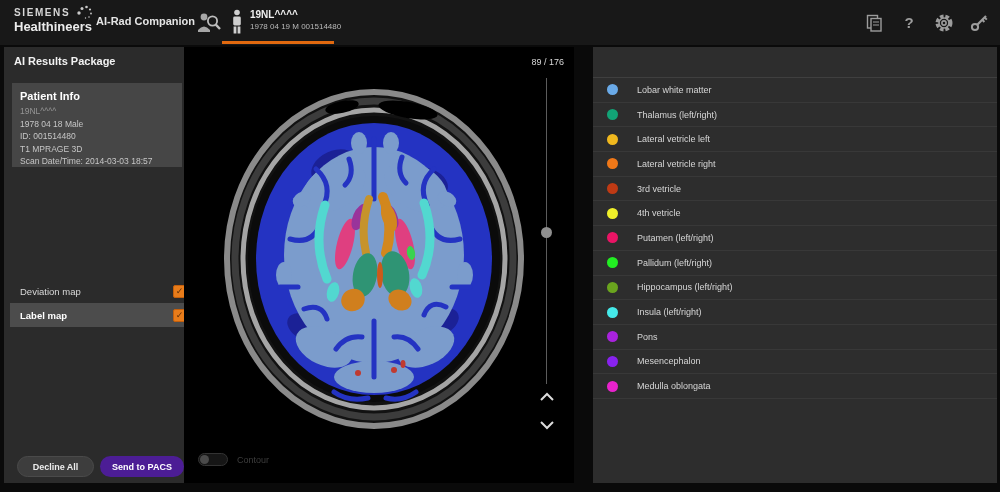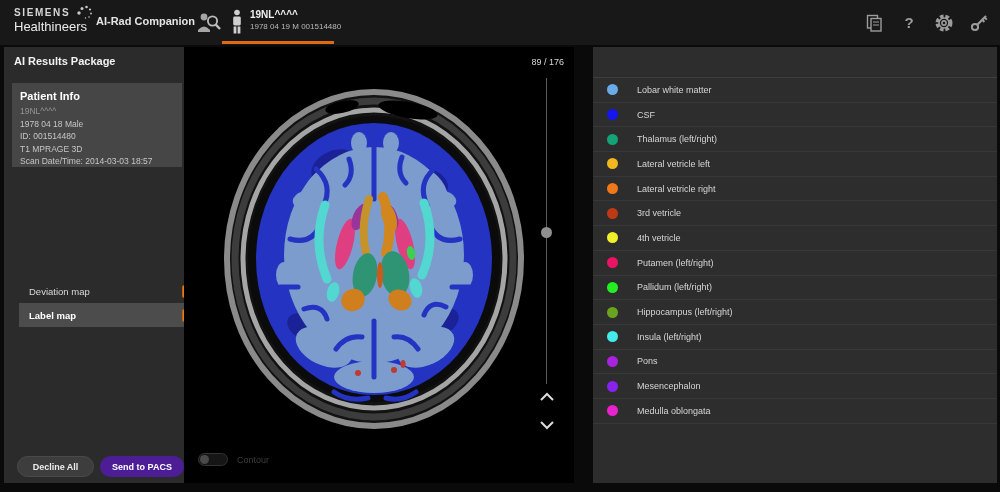--- a/index.html
+++ b/index.html
@@ -4,21 +4,21 @@
 <style>
   * { margin:0; padding:0; box-sizing:border-box; }
   html,body { background:#000; }
   body { font-family:"Liberation Sans","DejaVu Sans",sans-serif; }
   .app { position:relative; width:1000px; height:492px; background:#0a0a0a; overflow:hidden; }
 
   
   .topbar { position:absolute; left:0; top:0; width:1000px; height:45px; background:#181818; }
   .brand { position:absolute; left:14px; top:7px; color:#e2e2e2; }
   .brand .l1 { font-size:10px; font-weight:bold; letter-spacing:1.6px; color:#d6d6d6; }
-  .brand .l2 { font-size:13px; color:#ececec; margin-top:1px; }
+  .brand .l2 { font-size:13px; color:#ececec; margin-top:1px;font-weight:bold; }
   .spark { position:absolute; left:76px; top:5px; }
   .app-title { position:absolute; left:96px; top:15px; font-size:11px; font-weight:bold; color:#e4e4e4; }
   .find-patient { position:absolute; left:196px; top:10px; width:26px; height:26px; cursor:pointer; }
   .patient-tab { position:absolute; left:222px; top:0; width:112px; height:45px; cursor:pointer; }
   .patient-tab .picon { position:absolute; left:8px; top:9px; }
   .patient-tab .pname { position:absolute; left:28px; top:9px; font-size:10px; font-weight:bold; color:#f0f0f0; }
   .patient-tab .pdetails { position:absolute; left:28px; top:22px; font-size:8px; color:#b9b9b9; white-space:nowrap; }
   .patient-tab .underline { position:absolute; left:0; bottom:1px; width:112px; height:3px; }
   .top-icons { position:absolute; right:10px; top:0; height:45px; display:flex; align-items:center; gap:13px; }
   .tbtn { width:22px; height:22px; display:flex; align-items:center; justify-content:center; color:#9c9c9c; cursor:pointer; }
@@ -28,21 +28,21 @@
   .sidebar { position:absolute; left:4px; top:47px; width:186px; height:436px; background:#2b2b2b; }
   .viewer  { position:absolute; left:184px; top:47px; width:390px; height:436px; background:#000; }
   .rpanel  { position:absolute; left:593px; top:47px; width:404px; height:436px; background:#2d2d2d; }
 
   
   .sb-title { position:absolute; left:10px; top:8px; font-size:11px; font-weight:bold; color:#f2f2f2; }
   .pcard { position:absolute; left:8px; top:36px; width:170px; height:84px; background:#464646; padding:7px 8px; }
   .pcard .pc-title { font-size:11px; font-weight:bold; color:#fff; margin-bottom:3px; }
   .pcard .ln { font-size:8.5px; line-height:12.5px; color:#c6c6c6; white-space:nowrap; }
   .pcard .ln.dim { color:#949494; }
-  .layer-row { position:absolute; left:15px; width:186px; height:23px; display:flex; align-items:center; padding-left:10px; font-size:9.5px; color:#d9d9d9; cursor:pointer; }
+  .layer-row { position:absolute; left:6px; width:186px; height:23px; display:flex; align-items:center; padding-left:10px; font-size:9.5px; color:#d9d9d9; cursor:pointer; }
   .layer-row.active { background:#4c4c4c; font-weight:bold; color:#fff; }
   .layer-row .cb { position:absolute; right:10px; width:13px; height:13px; border-radius:2px; background:#3a3a3a; border:1px solid #565656; font-size:9px; line-height:11px; text-align:center; color:#5e2d06; font-weight:bold; cursor:pointer; }
   .layer-row .cb.checked { background:#e87c1a; border-color:#c35f0c; }
   .sb-buttons { position:absolute; left:0; bottom:6px; width:186px; height:21px; }
   .btn { position:absolute; height:21px; border-radius:11px; font-size:9px; font-weight:bold; display:flex; align-items:center; justify-content:center; cursor:pointer; }
   .btn.decline { left:13px; width:77px; background:#3d3d3d; color:#ededed; border:1px solid #4a4a4a; }
   .btn.send { left:96px; width:84px; background:#4c1d95; color:#fff; }
 
   
   .slice-label { position:absolute; right:10px; top:10px; font-size:9px; color:#d8d8d8; }
@@ -262,24 +262,20 @@
   </div>
 
   <div class="rpanel">
     <div class="rp-divider"></div>
     <div class="slist" id="structure-list">
         <div class="srow">
           <span class="dot" style="background: rgb(106, 170, 232);"></span>
           <span class="slabel">Lobar white matter</span>
         </div>
         <div class="srow">
-          <span class="dot" style="background: rgb(21, 21, 240);"></span>
-          <span class="slabel">CSF</span>
-        </div>
-        <div class="srow">
           <span class="dot" style="background: rgb(18, 163, 118);"></span>
           <span class="slabel">Thalamus (left/right)</span>
         </div>
         <div class="srow">
           <span class="dot" style="background: rgb(240, 184, 30);"></span>
           <span class="slabel">Lateral vetricle left</span>
         </div>
         <div class="srow">
           <span class="dot" style="background: rgb(240, 120, 24);"></span>
           <span class="slabel">Lateral vetricle right</span>

